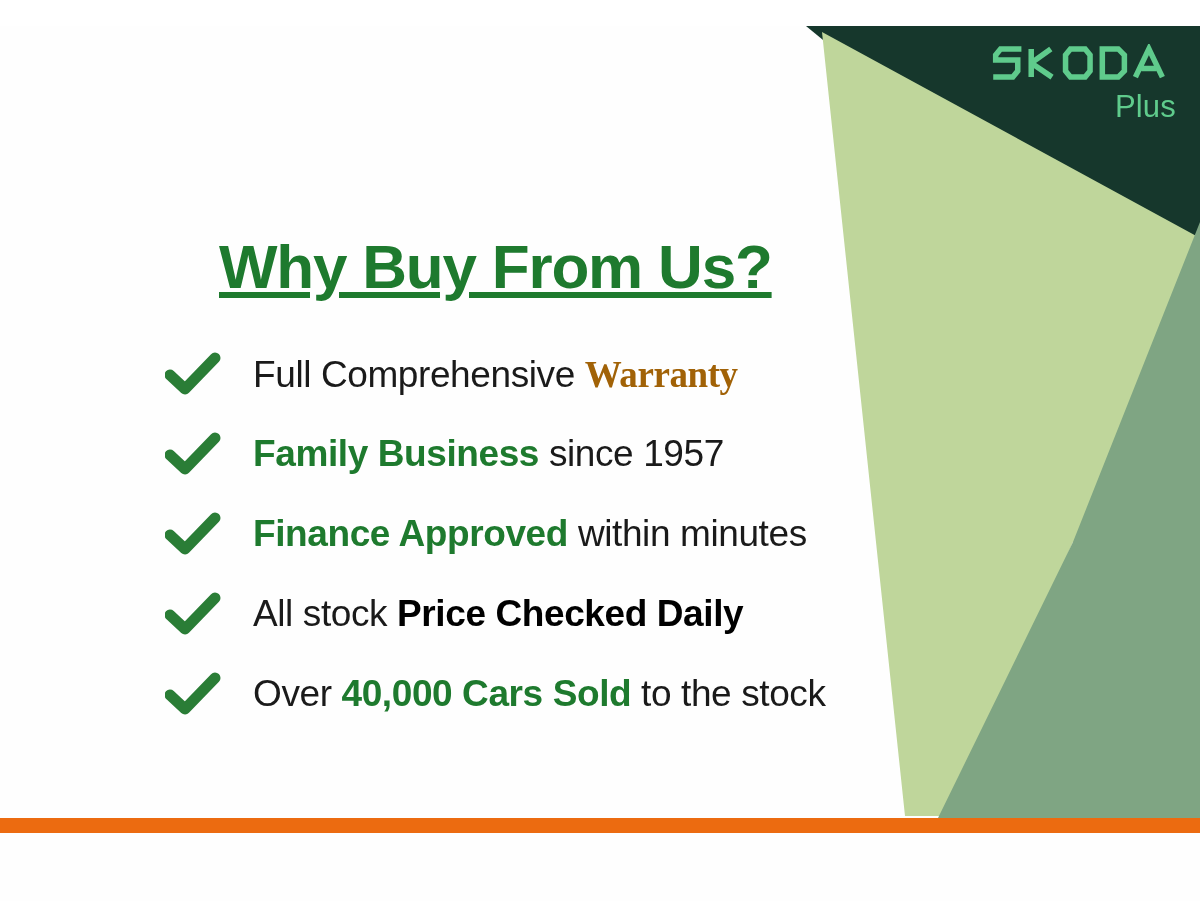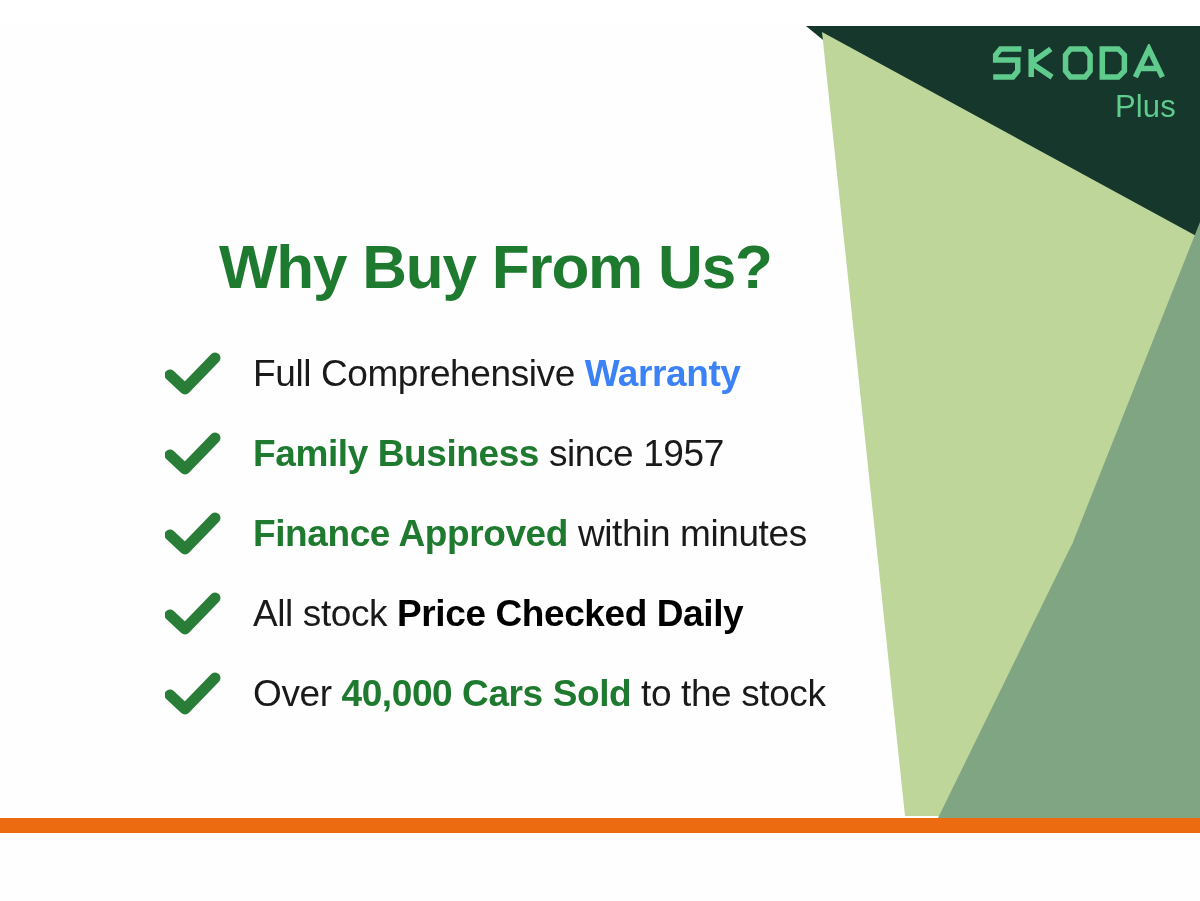--- a/index.html
+++ b/index.html
@@ -183,31 +183,31 @@
 
           <path d="M 180 8 L 180 54 L 206 54 L 216 44 L 216 18 L 206 8 Z"></path>
 
           <path d="M 234 54 L 256 8 L 278 54 M 244 40 L 268 40"></path>
         </g>
       </svg>
     </span>
     <span class="skoda-plus" style="color: rgb(95, 203, 140);">Plus</span>
   </div>
 
-  <h1 class="headline" style="color: rgb(30, 122, 46);">Why Buy From Us?</h1>
+  <h1 class="headline" style="color: rgb(30, 122, 46); text-decoration: underline;">Why Buy From Us?</h1>
 
   <ul class="benefits">
     <li class="benefit-row">
       <span class="check-icon">
         <svg width="56" height="44" viewBox="0 0 56 44" aria-hidden="true">
           <path d="M 5 23 L 20 37 L 50 6" fill="none" stroke="#2A7D36" stroke-width="11" stroke-linecap="round" stroke-linejoin="round"></path>
         </svg>
       </span>
       <span class="benefit-text" style="color: rgb(26, 26, 26);">
-        <span>Full Comprehensive </span><span class="hl" style="color: #3b82f6;">Warranty</span><span></span>
+        <span>Full Comprehensive </span><span class="hl" style="color: #a16207; font-family: Liberation Serif, serif;">Warranty</span><span></span>
       </span>
     </li>
 
 
     <li class="benefit-row">
       <span class="check-icon">
         <svg width="56" height="44" viewBox="0 0 56 44" aria-hidden="true">
           <path d="M 5 23 L 20 37 L 50 6" fill="none" stroke="#2A7D36" stroke-width="11" stroke-linecap="round" stroke-linejoin="round"></path>
         </svg>
       </span>

